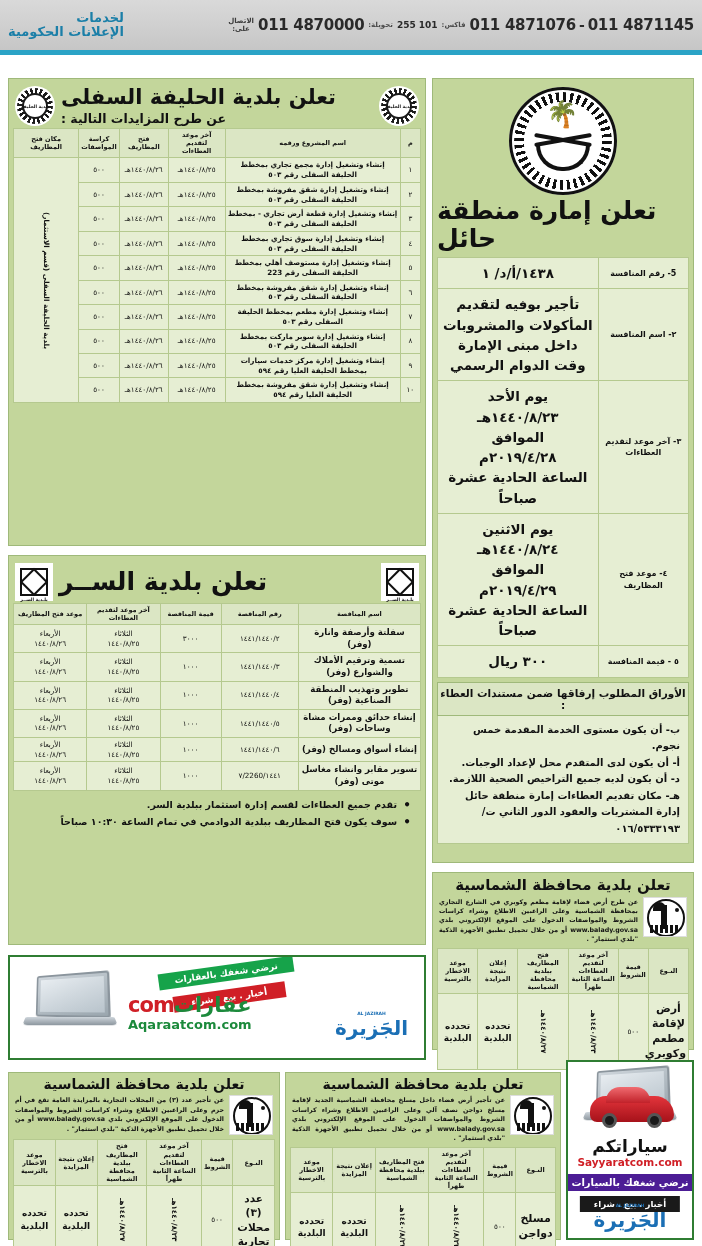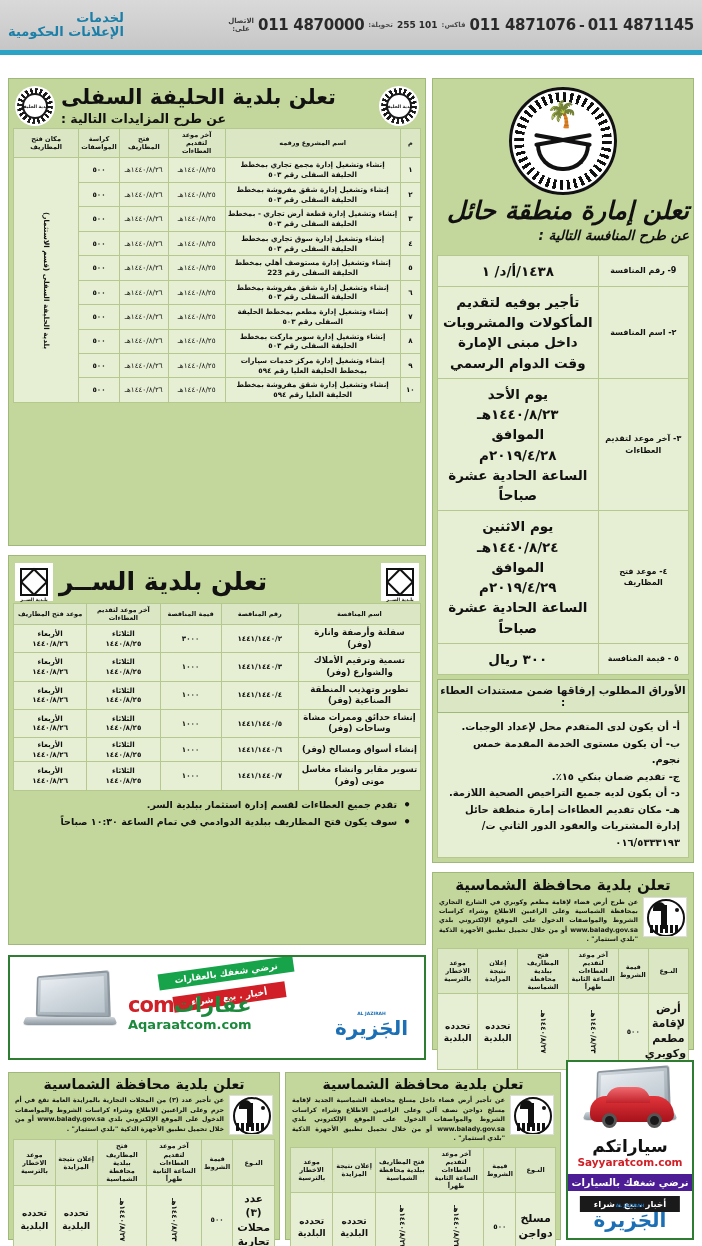--- a/index.html
+++ b/index.html
@@ -136,21 +136,21 @@
     width:100%; border-collapse:collapse; background:#e6eed3;
     table-layout:fixed;
   }
   table.grid th, table.grid td {
     border:1px solid #b5c98f; text-align:center; vertical-align:middle;
     color:#111; padding:2px 2px;
   }
   table.grid th { background:#dbe6c4; font-size:6.5px; font-weight:bold; line-height:1.25; }
   table.grid td { font-size:7.2px; line-height:1.35; }
   td.name { font-weight:bold; font-size:7.4px; line-height:1.45; }
-  td.num  { font-weight:bold; font-size:8px; }
+  td.num  { font-weight:normal; font-size:8px; }
   td.vert {
     writing-mode: vertical-rl; text-orientation: mixed;
     font-size:6.6px; font-weight:bold; white-space:nowrap;
   }
 
   
   table.kv { width:100%; border-collapse:collapse; background:#e6eed3; table-layout:fixed; }
   table.kv td { border:1px solid #b5c98f; color:#111; padding:5px 4px; vertical-align:middle;}
   td.kv-label { width:36%; font-size:8px; font-weight:bold; text-align:center; line-height:1.4;}
   td.kv-value { font-size:13.5px; font-weight:bold; text-align:center; line-height:1.5;}
@@ -436,49 +436,48 @@
           </tr>
           <tr>
             <td class="name" style="font-size:8.6px">إنشاء أسواق ومسالخ (وفر)</td>
             <td class="num">١٤٤١/١٤٤٠/٦</td>
             <td class="num">١٠٠٠</td>
             <td class="num">الثلاثاء<br>١٤٤٠/٨/٢٥</td>
             <td class="num">الأربعاء<br>١٤٤٠/٨/٢٦</td>
           </tr>
           <tr>
             <td class="name" style="font-size:8.6px">تسوير مقابر وانشاء مغاسل موتى (وفر)</td>
-            <td class="num">١٤٤١/١٤٤٠/٧</td>
+            <td class="num">١٤٤١/2260/٧</td>
             <td class="num">١٠٠٠</td>
             <td class="num">الثلاثاء<br>١٤٤٠/٨/٢٥</td>
             <td class="num">الأربعاء<br>١٤٤٠/٨/٢٦</td>
           </tr>
         </tbody>
     </table>
     <ul class="bullets" id="sirr-bullets">
         <li>تقدم جميع العطاءات لقسم إدارة استثمار ببلدية السر.</li>
         <li>سوف يكون فتح المظاريف ببلدية الدوادمي في تمام الساعة ١٠:٣٠ صباحاً</li>
       </ul>
   </div>
 
   <div class="block" style="left:432px; top:78px; width:262px; height:785px;">
     <div class="ksa-emblem">
       <span class="ring"></span>
         <span class="wreath"></span>
       <span class="palm">🌴</span>
       <span class="swords"></span>
       <span class="arc"></span>
     </div>
-    <div style="text-align:right; margin-bottom:12px;font-style:italic;">
+    <div style="text-align:left; margin-bottom:5px;">
       <div class="blk-title" style="font-size:25px;">تعلن إمارة منطقة حائل</div>
-      <div class="blk-sub" style="font-size:13.5px;">عن طرح المنافسة التالية :</div>
     </div>
     <table class="kv">
       <tbody id="hail-body">
           <tr>
-            <td class="kv-label">9- رقم المنافسة</td>
+            <td class="kv-label">5- رقم المنافسة</td>
             <td class="kv-value">١٤٣٨/أ/د/ ١</td>
           </tr>
           <tr>
             <td class="kv-label">٢- اسم المنافسة</td>
             <td class="kv-value">تأجير بوفيه لتقديم المأكولات والمشروبات داخل مبنى الإمارة وقت الدوام الرسمي</td>
           </tr>
           <tr>
             <td class="kv-label">٣- آخر موعد لتقديم العطاءات</td>
             <td class="kv-value">يوم الأحد<br>١٤٤٠/٨/٢٣هـ<br>الموافق<br>٢٠١٩/٤/٢٨م<br>الساعة الحادية عشرة صباحاً</td>
           </tr>
@@ -487,23 +486,22 @@
             <td class="kv-value">يوم الاثنين<br>١٤٤٠/٨/٢٤هـ<br>الموافق<br>٢٠١٩/٤/٢٩م<br>الساعة الحادية عشرة صباحاً</td>
           </tr>
           <tr>
             <td class="kv-label">٥ - قيمة المنافسة</td>
             <td class="kv-value">٣٠٠ ريال</td>
           </tr>
         </tbody>
     </table>
     <div class="band">الأوراق المطلوب إرفاقها ضمن مستندات العطاء :</div>
     <div class="notes" id="hail-reqs">
+        <div>ب- أن يكون مستوى الخدمة المقدمة خمس نجوم.</div>
         <div>أ- أن يكون لدى المتقدم محل لإعداد الوجبات.</div>
-        <div>ب- أن يكون مستوى الخدمة المقدمة خمس نجوم.</div>
-        <div>ج- تقديم ضمان بنكي ١٥٪.</div>
         <div>د- أن يكون لديه جميع التراخيص الصحية اللازمة.</div>
         <div>هـ- مكان تقديم العطاءات إمارة منطقة حائل إدارة المشتريات والعقود الدور الثاني ت/ ٠١٦/٥٣٣٣١٩٣</div>
       </div>
   </div>
 
   <div class="block" style="left:432px; top:872px; width:262px; height:178px;">
     <div style="text-align:center;">
       <div class="blk-title" style="font-size:15px;">تعلن بلدية محافظة الشماسية</div>
     </div>
     <div class="descbox">

